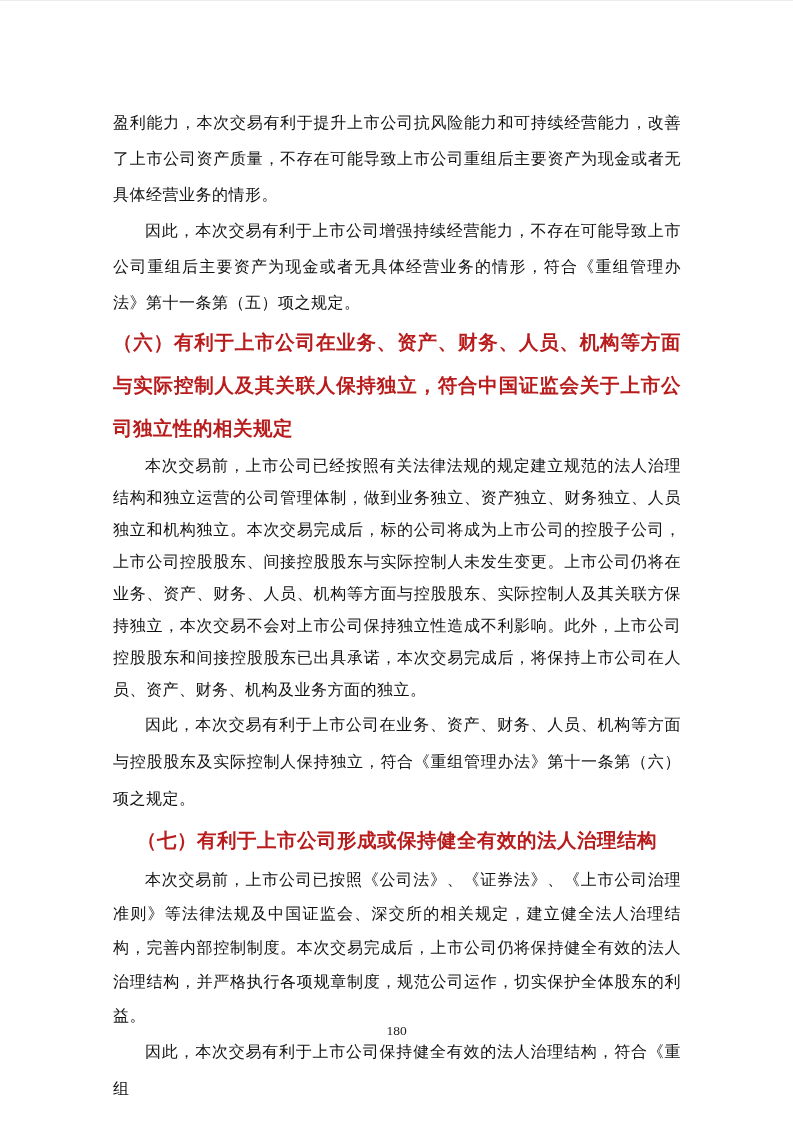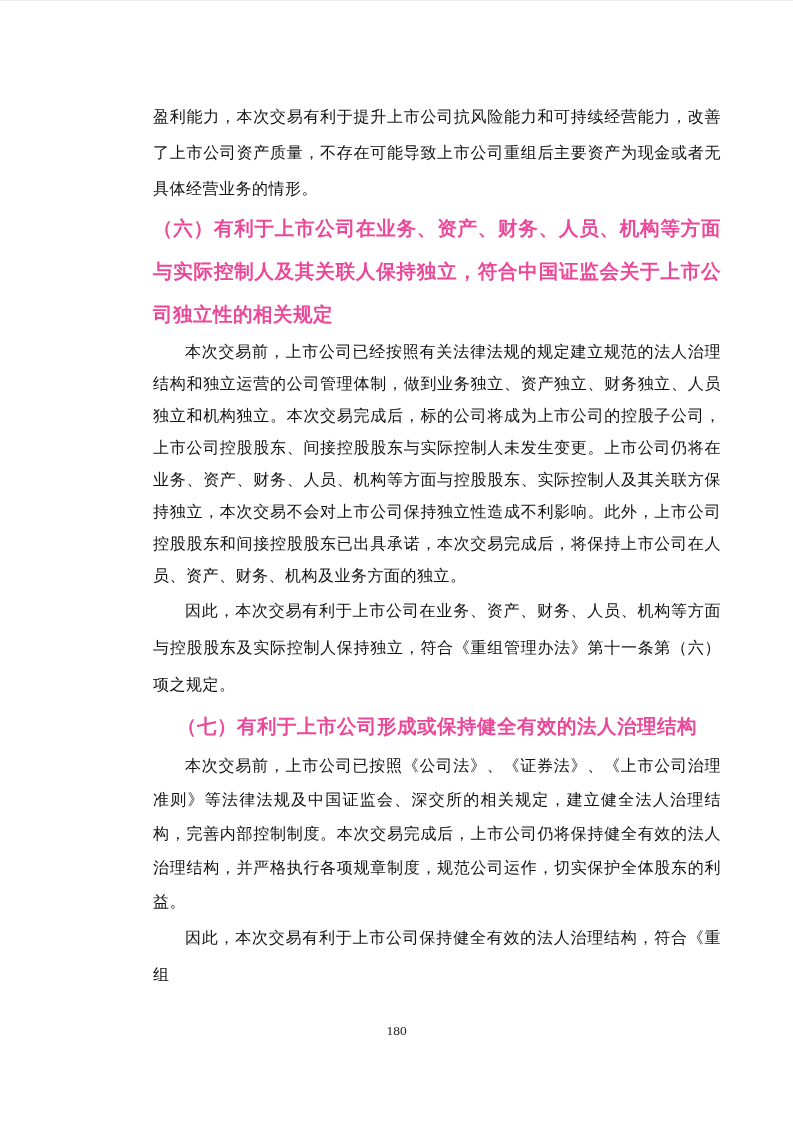--- a/index.html
+++ b/index.html
@@ -14,23 +14,22 @@
     background: #ffffff;
     box-sizing: border-box;
     border-top: 1px solid #ececec;
     overflow: hidden;
     font-family: "Liberation Serif", "DejaVu Serif", serif;
     color: #111111;
   }
   .content {
     position: absolute;
     left: 113px;
-    top: 98px;
+    top: 104px;
     width: 568px;
-    margin-left: 40px;
   }
   .para {
     margin: 0;
     font-size: 16px;
     text-align: justify;
     text-justify: inter-ideograph;
     text-indent: 2em;
     letter-spacing: 0.5px;
     word-break: break-all;
   }
@@ -38,21 +37,21 @@
   .lh-36 { line-height: 36px; }
   .lh-32 { line-height: 32px; }
   .lh-35 { line-height: 34px; }
   .lh-37 { line-height: 37px; font-family: Liberation Serif, serif; }
   .heading {
     margin: 0;
     font-family: "Liberation Sans", "DejaVu Sans", sans-serif;
     font-weight: bold;
     font-size: 19.5px;
     line-height: 43px;
-    color: #ec4899;
+    color: #b91c1c;
     text-align: justify;
     text-justify: inter-ideograph;
     letter-spacing: 0.5px;
     word-break: break-all;
   }
   .heading.single {
     line-height: 46px;
     text-align: center;
   }
   .page-number {
@@ -67,20 +66,21 @@
   }
 </style>
 </head>
 <body>
 
 <div class="page">
   <div class="content">
 
     <p class="para lh-36 no-indent">盈利能力，本次交易有利于提升上市公司抗风险能力和可持续经营能力，改善了上市公司资产质量，不存在可能导致上市公司重组后主要资产为现金或者无具体经营业务的情形。</p>
 
+    <p class="para lh-36">因此，本次交易有利于上市公司增强持续经营能力，不存在可能导致上市公司重组后主要资产为现金或者无具体经营业务的情形，符合《重组管理办法》第十一条第（五）项之规定。</p>
 
     <h2 class="heading">（六）有利于上市公司在业务、资产、财务、人员、机构等方面与实际控制人及其关联人保持独立，符合中国证监会关于上市公司独立性的相关规定</h2>
 
     <p class="para lh-32">本次交易前，上市公司已经按照有关法律法规的规定建立规范的法人治理结构和独立运营的公司管理体制，做到业务独立、资产独立、财务独立、人员独立和机构独立。本次交易完成后，标的公司将成为上市公司的控股子公司，上市公司控股股东、间接控股股东与实际控制人未发生变更。上市公司仍将在业务、资产、财务、人员、机构等方面与控股股东、实际控制人及其关联方保持独立，本次交易不会对上市公司保持独立性造成不利影响。此外，上市公司控股股东和间接控股股东已出具承诺，本次交易完成后，将保持上市公司在人员、资产、财务、机构及业务方面的独立。</p>
 
     <p class="para lh-37">因此，本次交易有利于上市公司在业务、资产、财务、人员、机构等方面与控股股东及实际控制人保持独立，符合《重组管理办法》第十一条第（六）项之规定。</p>
 
     <h2 class="heading single">（七）有利于上市公司形成或保持健全有效的法人治理结构</h2>
 
     <p class="para lh-35">本次交易前，上市公司已按照《公司法》、《证券法》、《上市公司治理准则》等法律法规及中国证监会、深交所的相关规定，建立健全法人治理结构，完善内部控制制度。本次交易完成后，上市公司仍将保持健全有效的法人治理结构，并严格执行各项规章制度，规范公司运作，切实保护全体股东的利益。</p>

